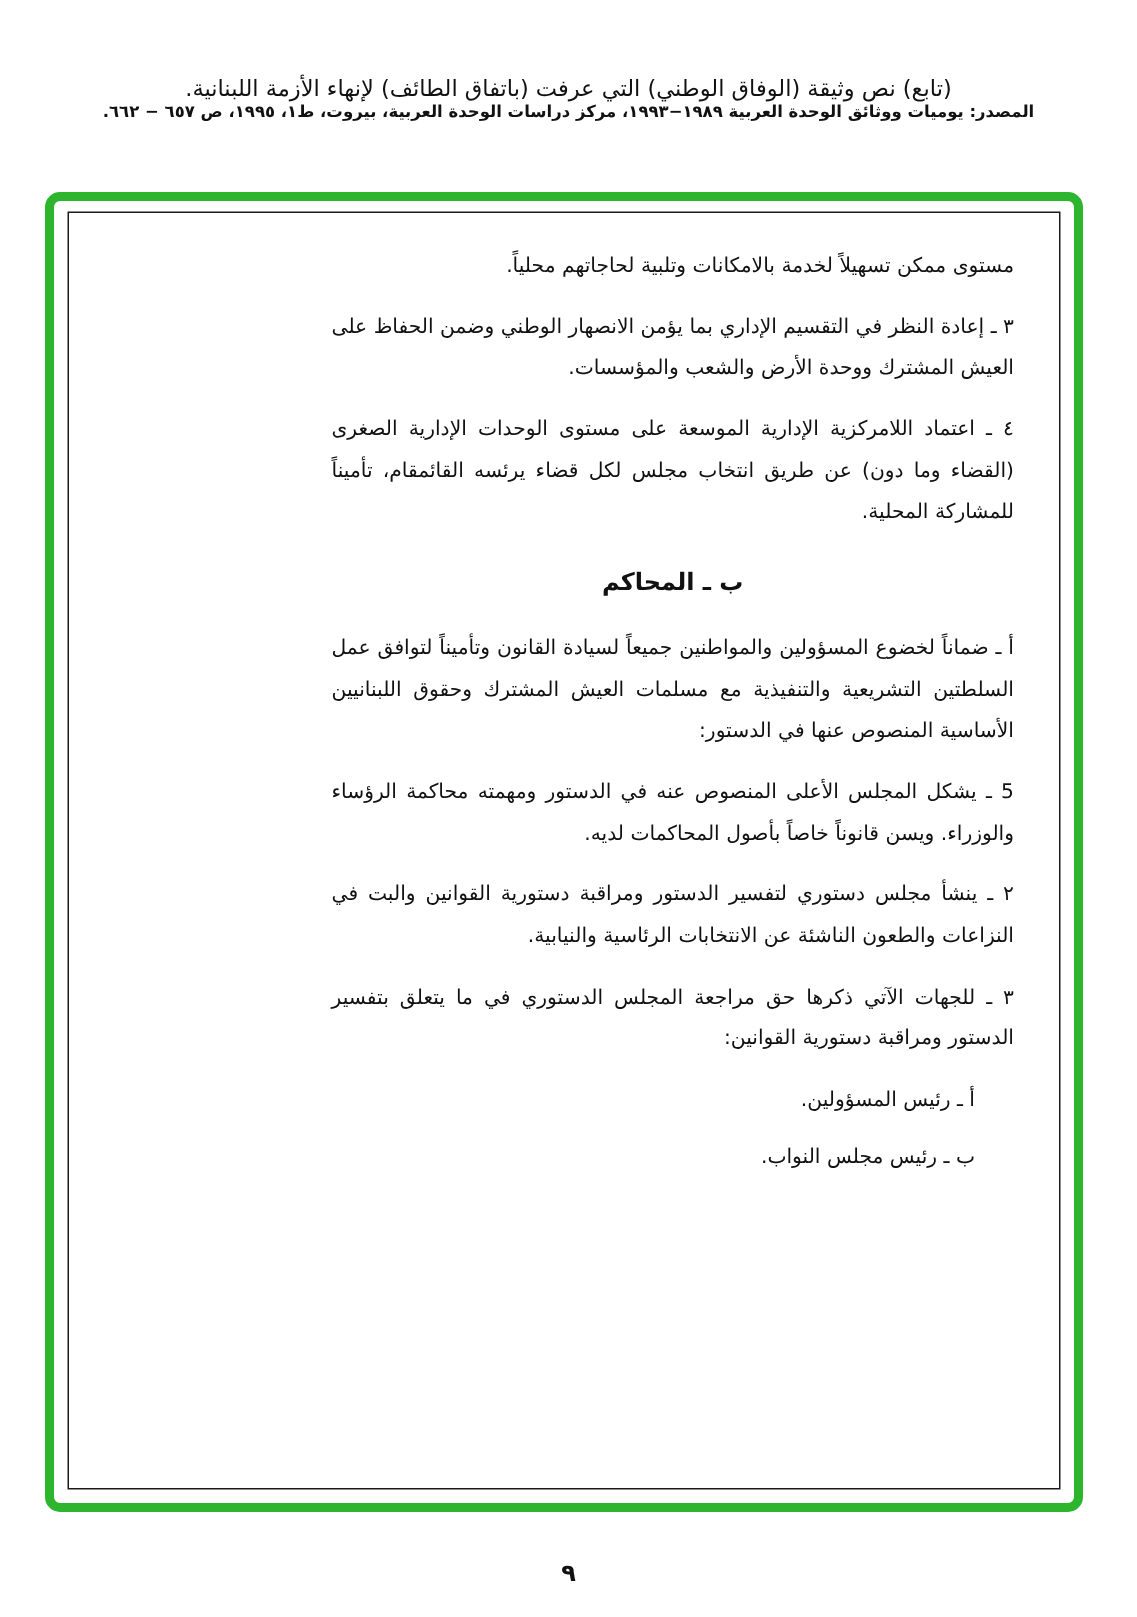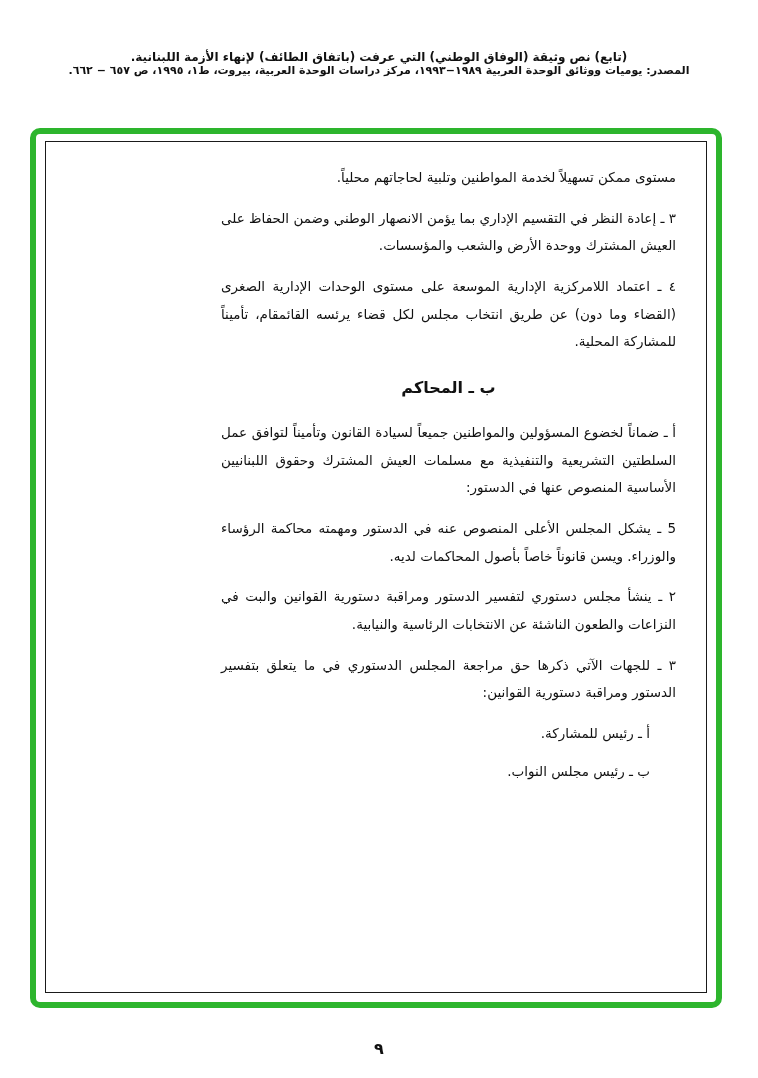--- a/index.html
+++ b/index.html
@@ -13,22 +13,22 @@
     overflow: hidden;
   }
 
   
   .doc-header {
     direction: rtl;
     text-align: center;
     padding-top: 50px;
   }
   .doc-title {
-    font-size: 12px;
-    font-weight: bold;
+    font-size: 15px;
+    font-weight: normal;
     letter-spacing: 0;
   }
   .doc-source {
     font-size: 11px;
     font-weight: bold;
     margin-top: 0;
   }
 
   
   .frame {
@@ -91,38 +91,38 @@
 
 <header class="doc-header">
   <div class="doc-title">(تابع) نص وثيقة (الوفاق الوطني) التي عرفت (باتفاق الطائف) لإنهاء الأزمة اللبنانية.</div>
   <div class="doc-source">المصدر: يوميات ووثائق الوحدة العربية ١٩٨٩−١٩٩٣، مركز دراسات الوحدة العربية، بيروت، ط١، ١٩٩٥، ص ٦٥٧ − ٦٦٢.</div>
 </header>
 
 <div class="frame" style="border-color: rgb(45, 181, 45);">
   <div class="inner-frame">
     <div class="text-col">
 
-      <p class="para">مستوى ممكن تسهيلاً لخدمة المواطنين وتلبية لحاجاتهم محلياً.</p>
+      <p class="para">مستوى ممكن تسهيلاً لخدمة بالامكانات وتلبية لحاجاتهم محلياً.</p>
 
       <p class="para">٣ ـ إعادة النظر في التقسيم الإداري بما يؤمن الانصهار الوطني وضمن الحفاظ على العيش المشترك ووحدة الأرض والشعب والمؤسسات.</p>
 
       <p class="para">٤ ـ اعتماد اللامركزية الإدارية الموسعة على مستوى الوحدات الإدارية الصغرى (القضاء وما دون) عن طريق انتخاب مجلس لكل قضاء يرئسه القائمقام، تأميناً للمشاركة المحلية.</p>
 
 
       <h2 class="section-heading">ب ـ المحاكم</h2>
 
       <p class="para">أ ـ ضماناً لخضوع المسؤولين والمواطنين جميعاً لسيادة القانون وتأميناً لتوافق عمل السلطتين التشريعية والتنفيذية مع مسلمات العيش المشترك وحقوق اللبنانيين الأساسية المنصوص عنها في الدستور:</p>
 
       <p class="para">5 ـ يشكل المجلس الأعلى المنصوص عنه في الدستور ومهمته محاكمة الرؤساء والوزراء. ويسن قانوناً خاصاً بأصول المحاكمات لديه.</p>
 
       <p class="para">٢ ـ ينشأ مجلس دستوري لتفسير الدستور ومراقبة دستورية القوانين والبت في النزاعات والطعون الناشئة عن الانتخابات الرئاسية والنيابية.</p>
 
       <p class="para">٣ ـ للجهات الآتي ذكرها حق مراجعة المجلس الدستوري في ما يتعلق بتفسير الدستور ومراقبة دستورية القوانين:</p>
 
-      <p class="list-item">أ ـ رئيس للمشاركة.</p>
+      <p class="list-item">أ ـ رئيس المسؤولين.</p>
 
       <p class="list-item">ب ـ رئيس مجلس النواب.</p>
 
     </div>
   </div>
 </div>
 
 <div class="page-number">٩</div>
 
 </body></html>

